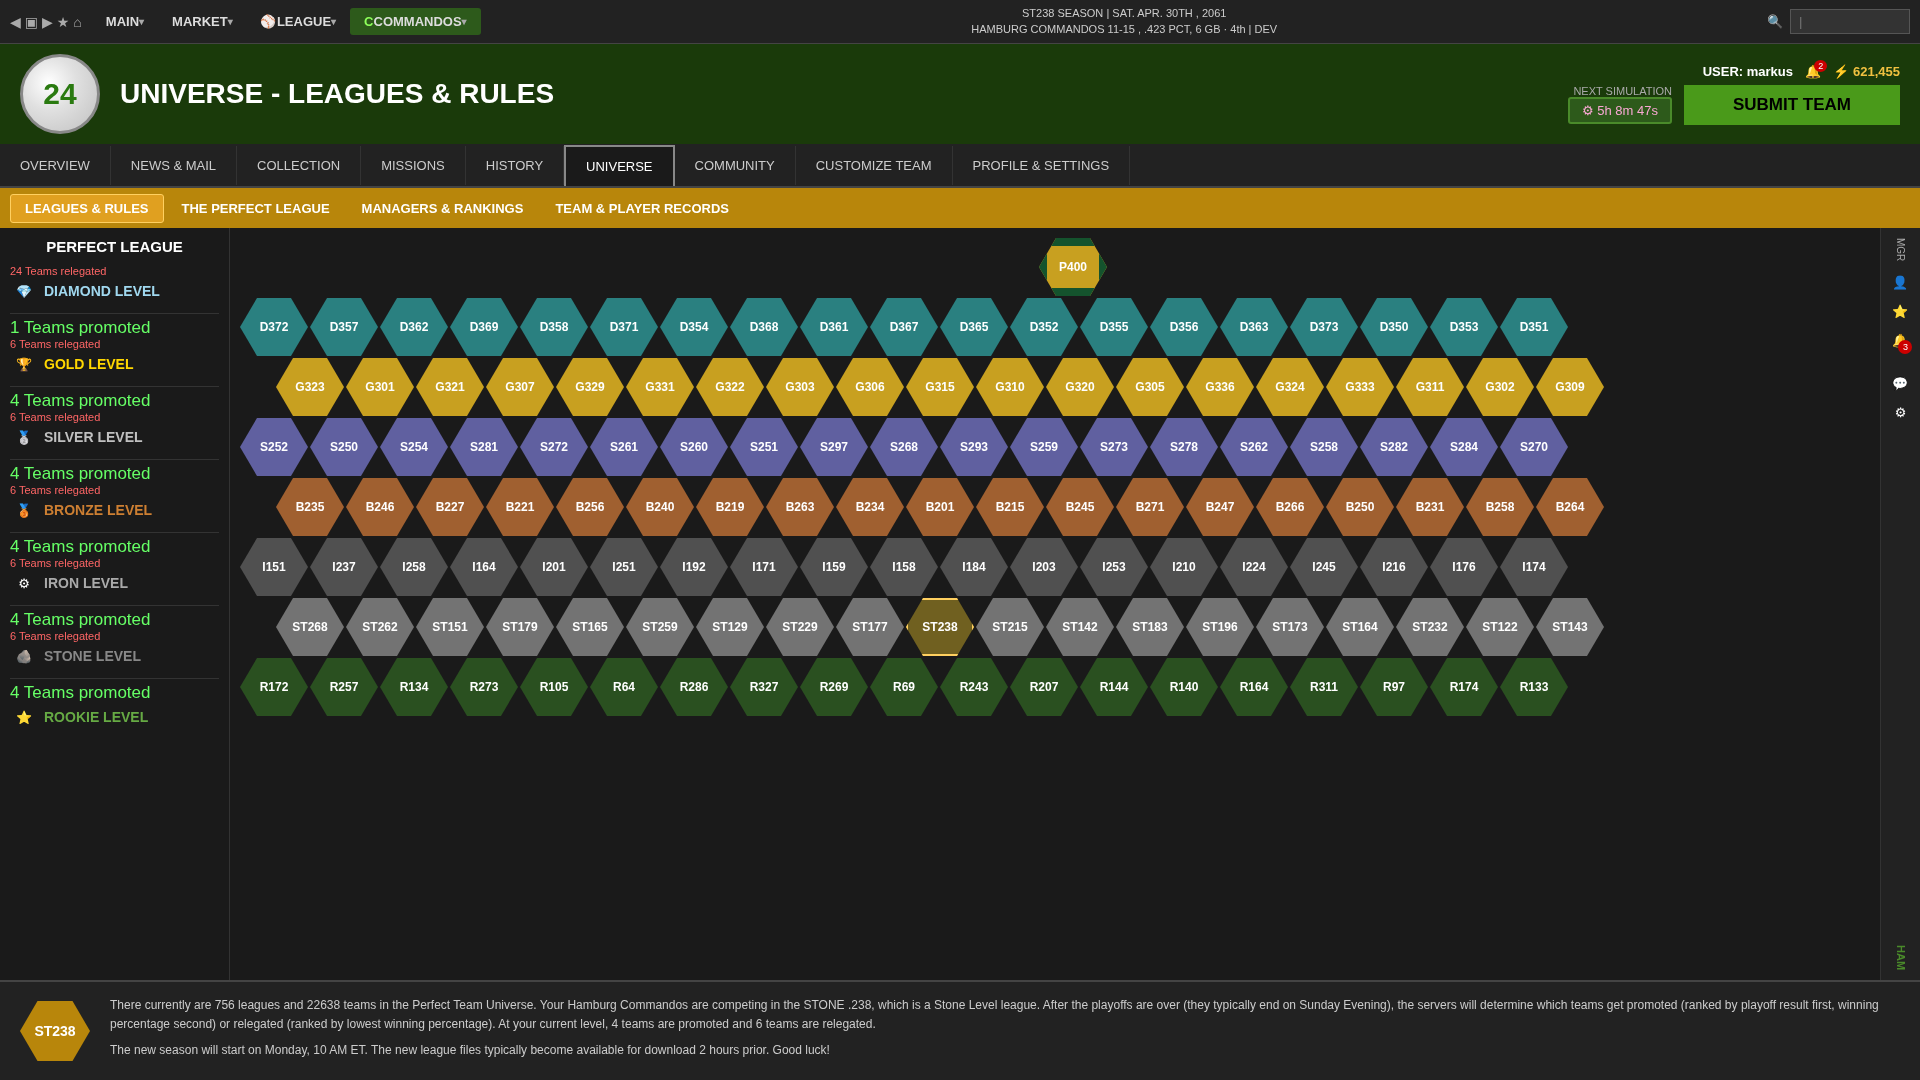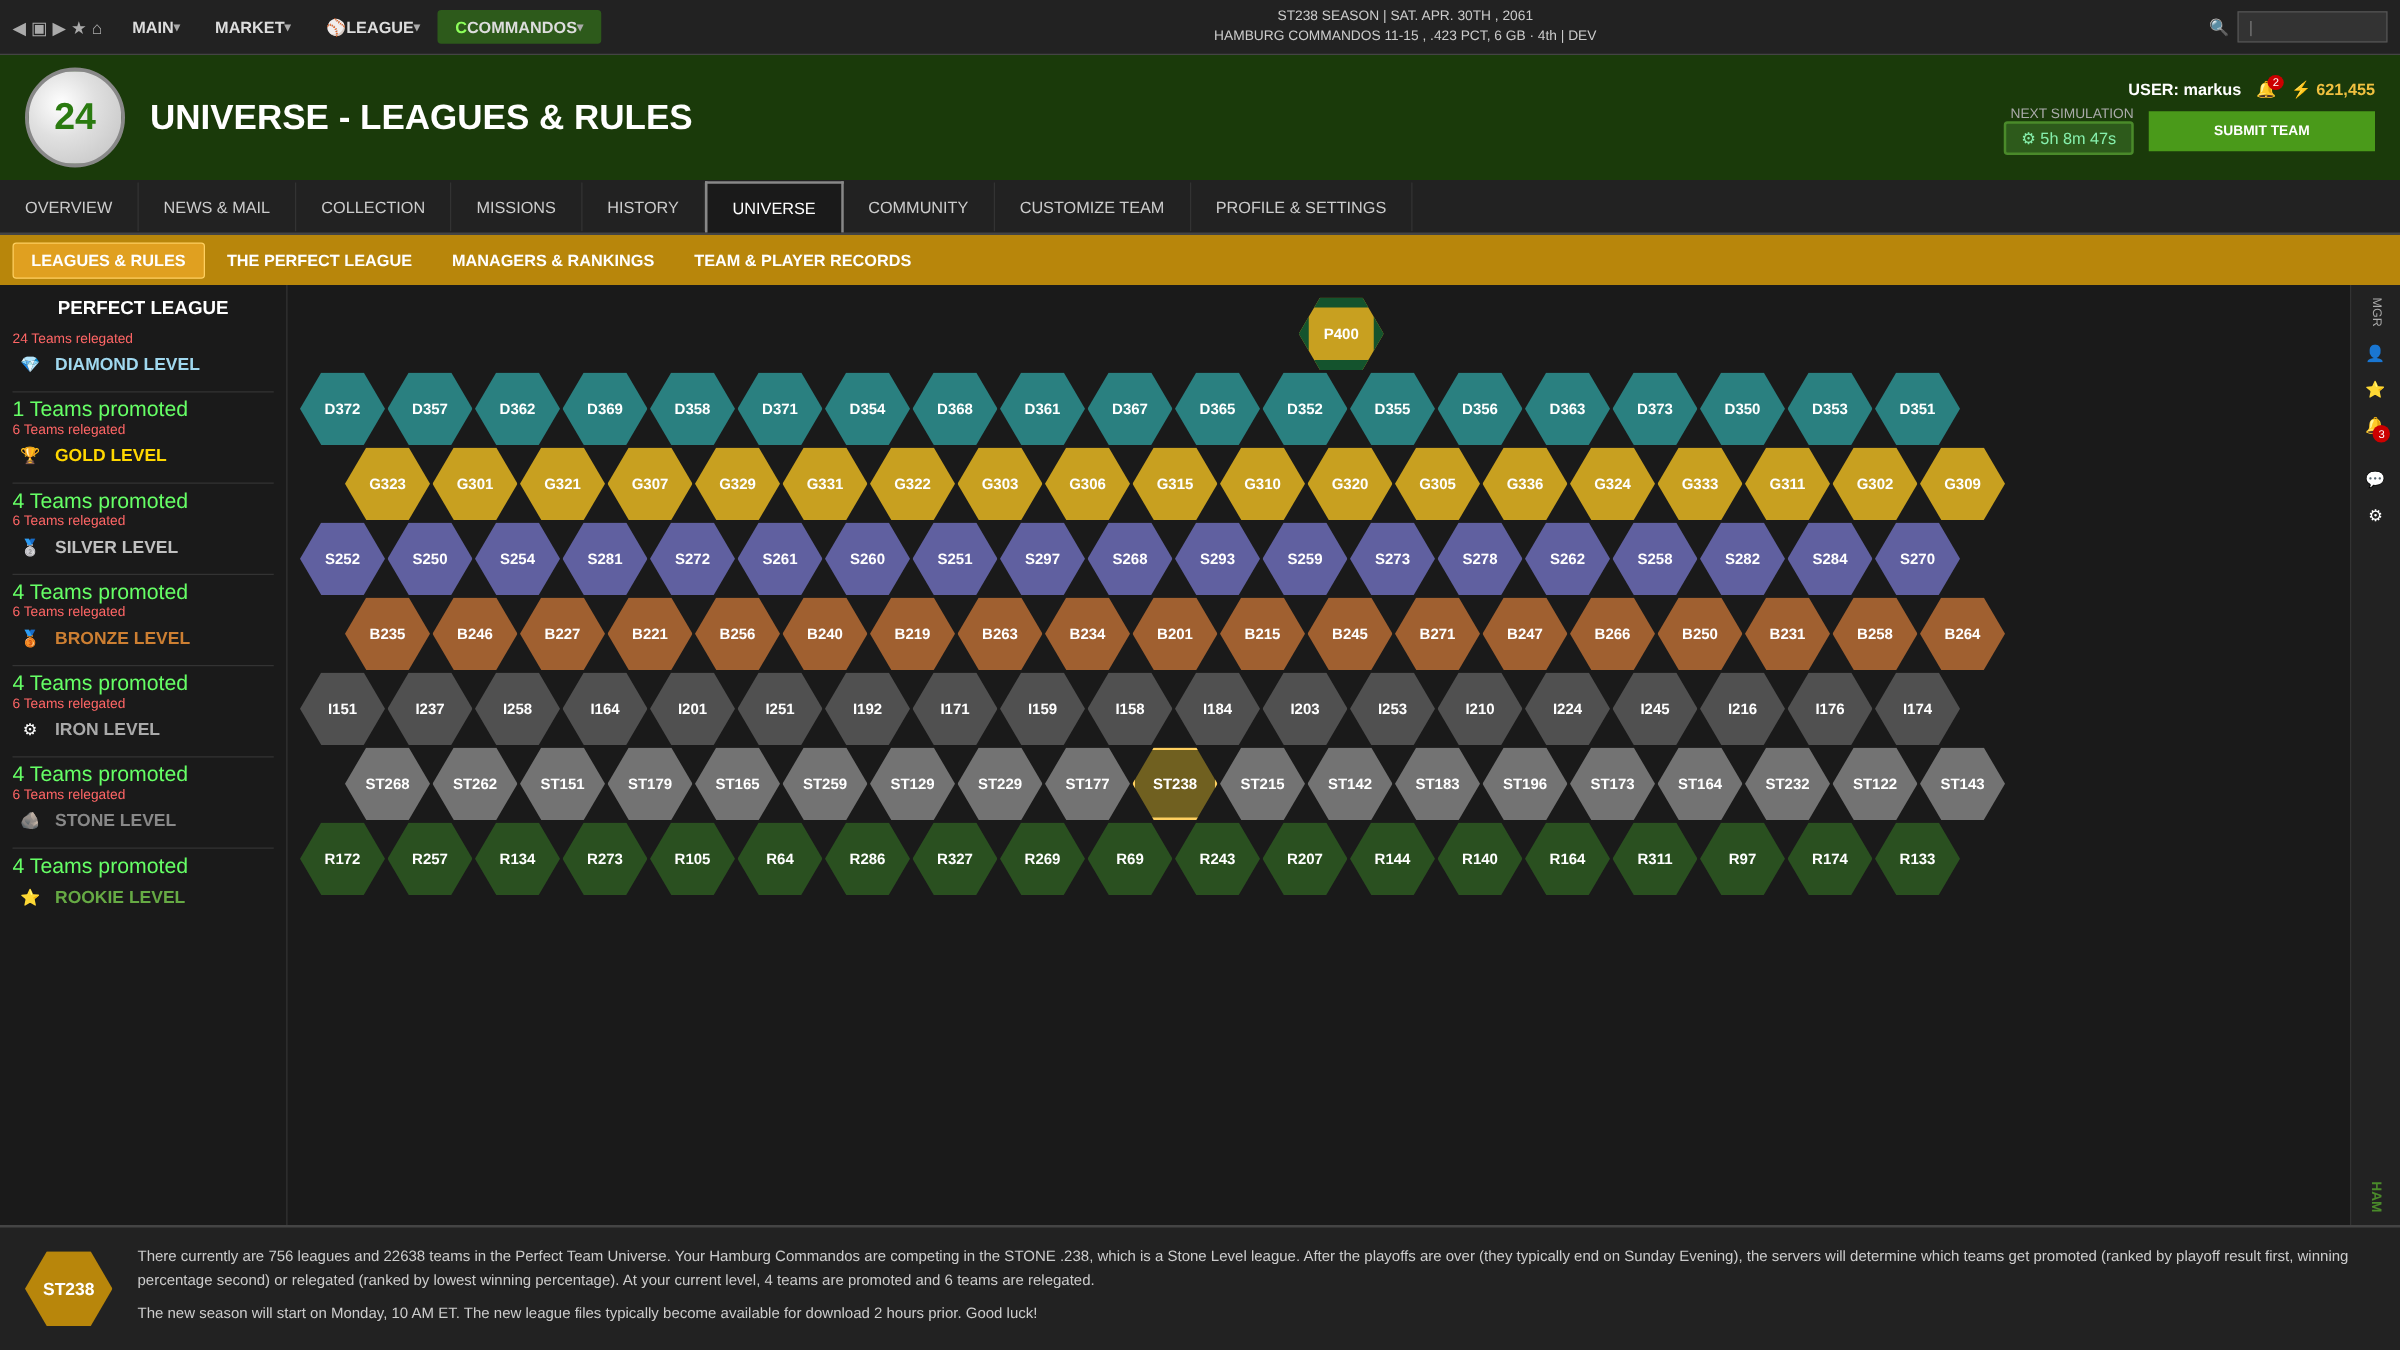--- a/index.html
+++ b/index.html
@@ -20,22 +20,22 @@
     
     #header { background: #1a3a0a; height: 100px; display: flex; align-items: center; padding: 0 20px; gap: 20px; }
     .logo-ball { width: 80px; height: 80px; border-radius: 50%; background: radial-gradient(circle at 35% 35%, #fff 0%, #e0e0e0 40%, #c0c0c0 100%); border: 3px solid #888; display: flex; align-items: center; justify-content: center; font-size: 32px; font-weight: bold; color: #2d7a1b; position: relative; }
     .header-title { font-size: 28px; font-weight: bold; color: #fff; flex: 1; }
     .user-panel { display: flex; flex-direction: column; align-items: flex-end; gap: 6px; }
     .user-row { display: flex; align-items: center; gap: 12px; }
     .user-name { color: #fff; font-weight: bold; }
     .coins { color: #f0c040; font-weight: bold; }
     .next-sim { text-align: right; }
     .next-sim-label { font-size: 11px; color: #aaa; }
-    .sim-timer { background: #2d5a1b; border: 2px solid #4a8a2a; padding: 4px 12px; border-radius: 3px; font-size: 13px; color: #86efac; }
-    .submit-btn { background: #4a9a1a; border: none; color: #ffffff; padding: 10px 20px; font-size: 11px; font-weight: bold; cursor: pointer; width: 181px; }
+    .sim-timer { background: #2d5a1b; border: 2px solid #4a8a2a; padding: 4px 12px; border-radius: 3px; font-size: 13px; color: #f9a8d4; }
+    .submit-btn { background: #4a9a1a; border: none; color: #000000; padding: 10px 20px; font-size: 17px; font-weight: bold; cursor: pointer; width: 216px; }
 
     
     #mainnav { background: #222; height: 44px; display: flex; align-items: center; padding: 0; border-bottom: 2px solid #444; }
     .main-nav-item { padding: 12px 20px; color: #ccc; cursor: pointer; font-size: 13px; font-weight: normal; border-right: 1px solid #333; }
     .main-nav-active { background: #1a1a1a; color: #fff; border: 2px solid #888; border-bottom: none; }
 
     
     #subnav { background: #b8860b; height: 40px; display: flex; align-items: center; padding: 0 10px; gap: 4px; }
     .sub-nav-item { padding: 6px 14px; color: #fff; cursor: pointer; font-size: 13px; font-weight: bold; }
     .sub-nav-active { background: #e0a020; border: 1px solid #ffd060; border-radius: 3px; }

